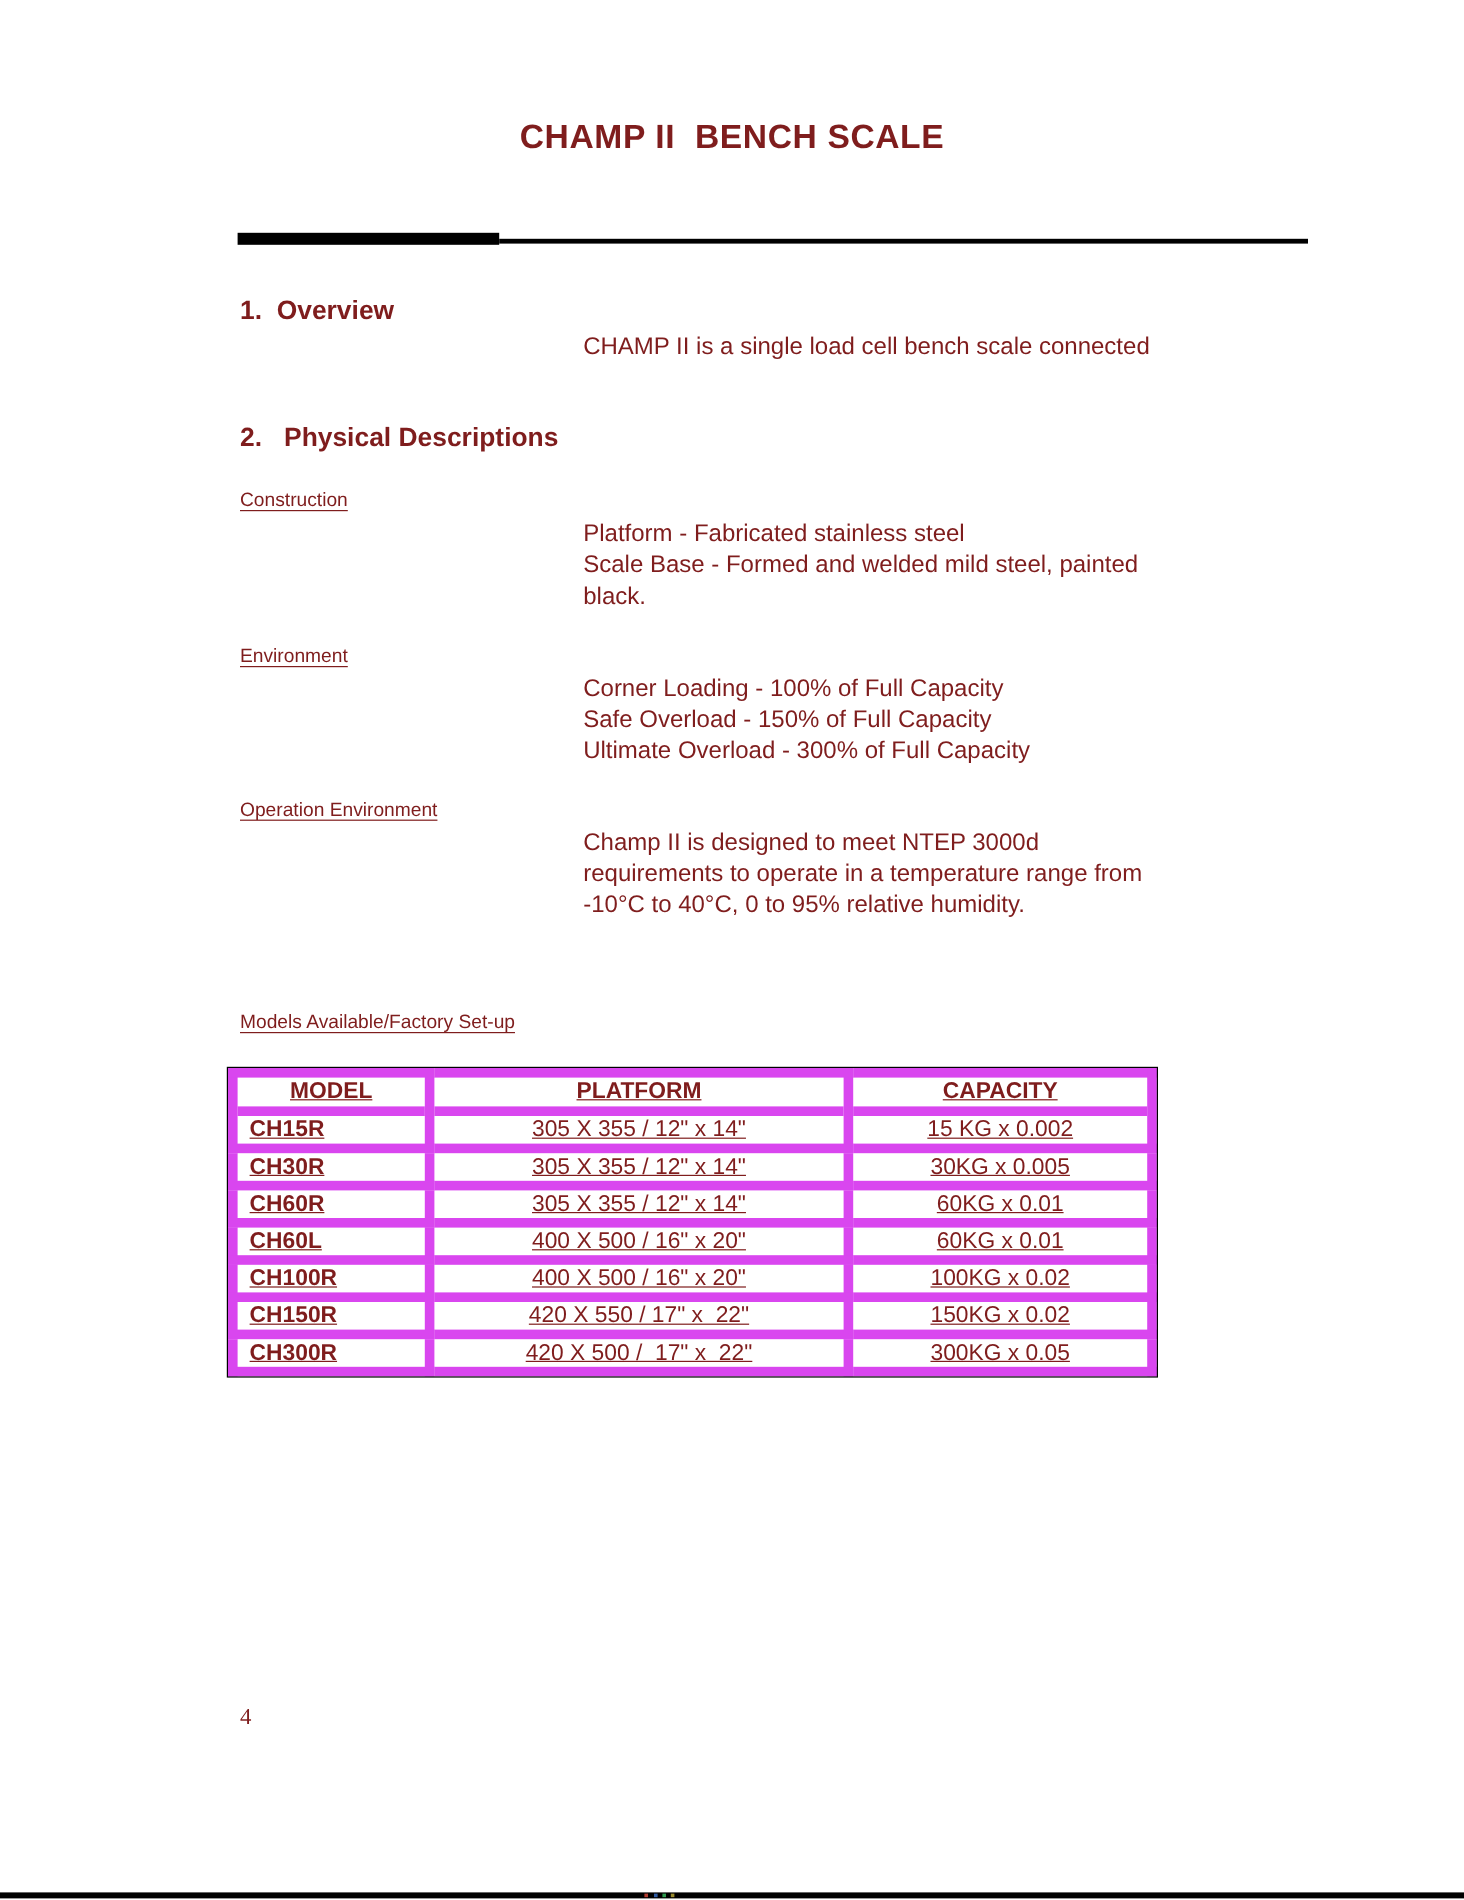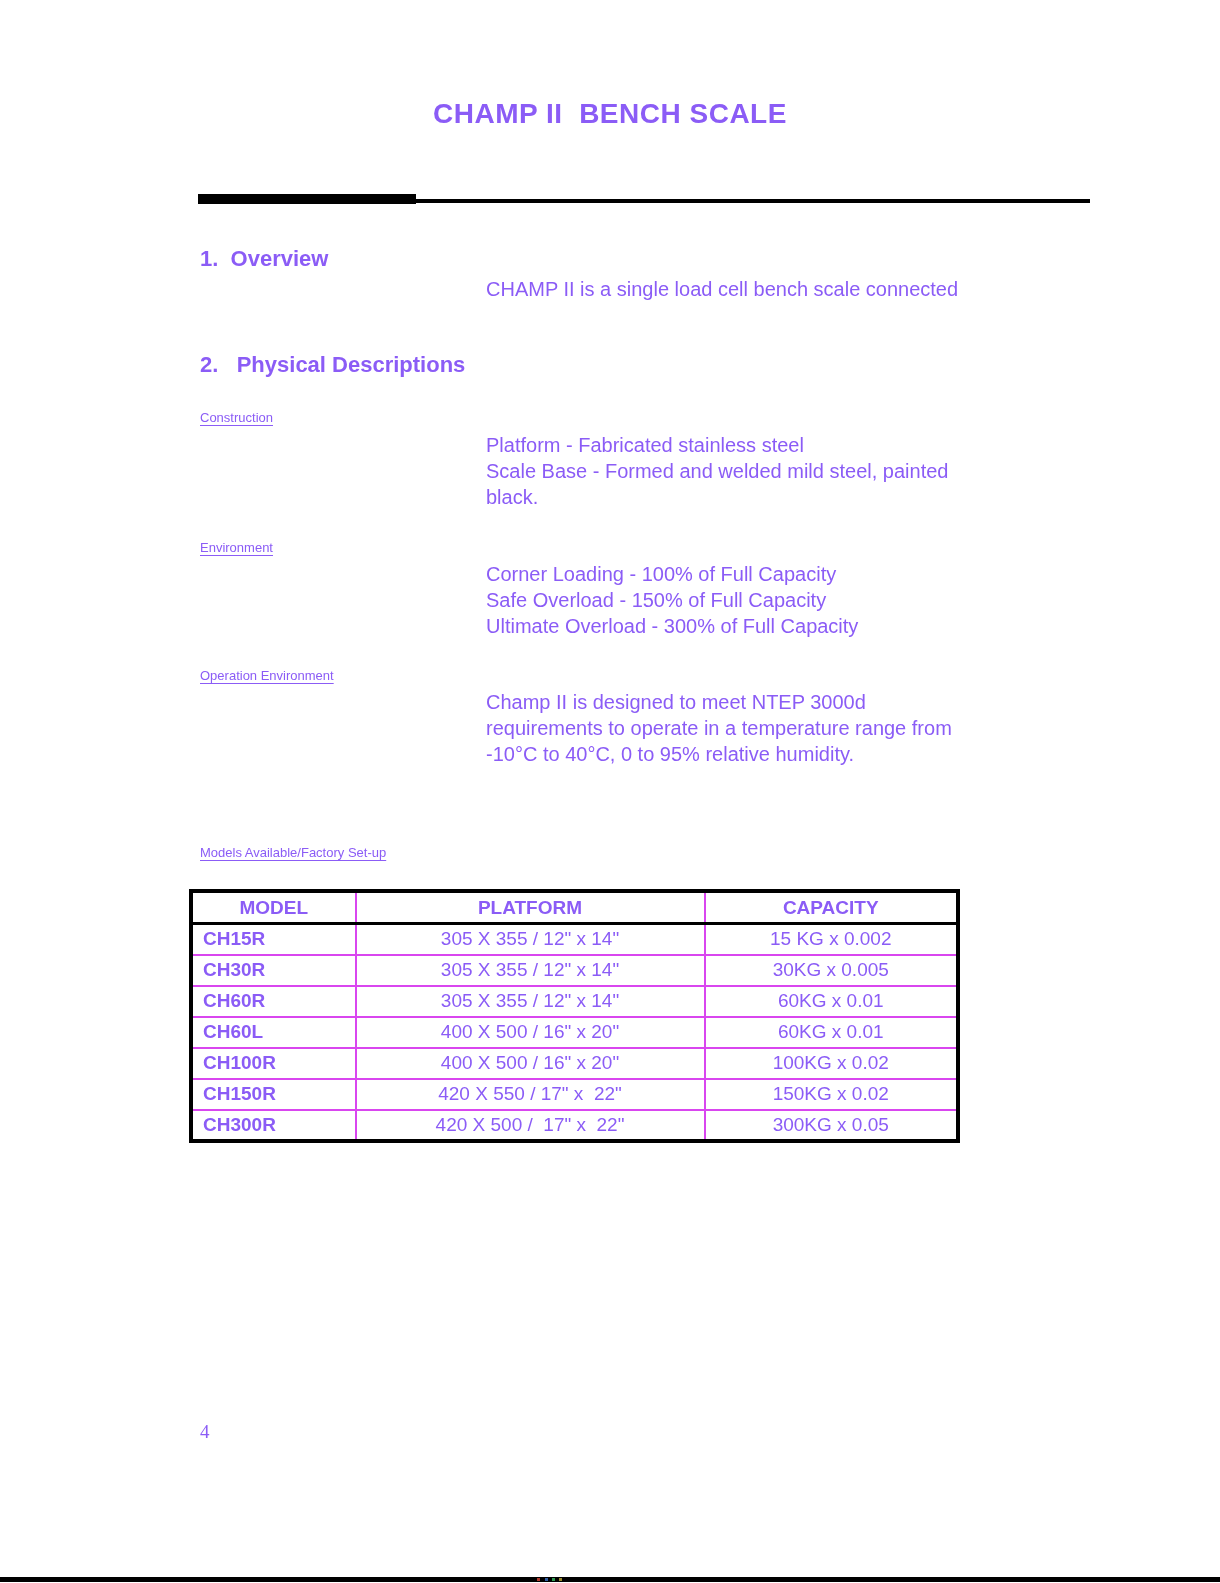--- a/index.html
+++ b/index.html
@@ -2,21 +2,21 @@
 <html><head>
 <meta charset="utf-8">
 <style>
   * { margin: 0; padding: 0; box-sizing: border-box; }
   html, body { background: #ffffff; }
   .page {
     position: relative;
     width: 1220px;
     height: 1583px;
     background: #ffffff;
-    color: #8b5cf6;
+    color: #7f1d1d;
     font-family: "Liberation Sans", "DejaVu Sans", sans-serif;
     overflow: hidden;
   }
   .doc-title {
     position: absolute;
     top: 98px; left: 0; right: 0;
     text-align: center;
     font-size: 28px;
     font-weight: bold;
     letter-spacing: 0.5px;
@@ -43,21 +43,21 @@
     position: absolute;
     left: 200px;
     font-size: 22px;
     font-weight: bold;
     white-space: pre;
     line-height: 26px;
   }
   .sub-label {
     position: absolute;
     left: 200px;
-    font-size: 13px;
+    font-size: 16px;
     line-height: 26px;
     text-decoration: underline;
     text-underline-offset: 3px;
     white-space: pre;
   }
   .body-block {
     position: absolute;
     left: 486px;
     font-size: 20px;
     line-height: 26px;
@@ -65,27 +65,28 @@
   .body-block .line { white-space: pre; }
   .models-table {
     position: absolute;
     left: 190px; top: 890px;
     width: 766px;
     border-collapse: collapse;
     table-layout: fixed;
     font-size: 19px;
   }
   .models-table th, .models-table td {
-    border: 2px solid #d946ef;
+    border: 8px solid #d946ef;
     height: 31px;
     text-align: center;
     vertical-align: middle;
     white-space: pre;
     padding: 0 4px;
     overflow: hidden;
+    text-decoration: underline;
   }
   .models-table { border: 3px solid #000000; outline: 1px solid #000000; }
   .models-table th {
     font-weight: bold;
     border-bottom: 3px solid #000000;
     height: 32px;
   }
   .models-table td.model-cell {
     text-align: left;
     font-weight: bold;

